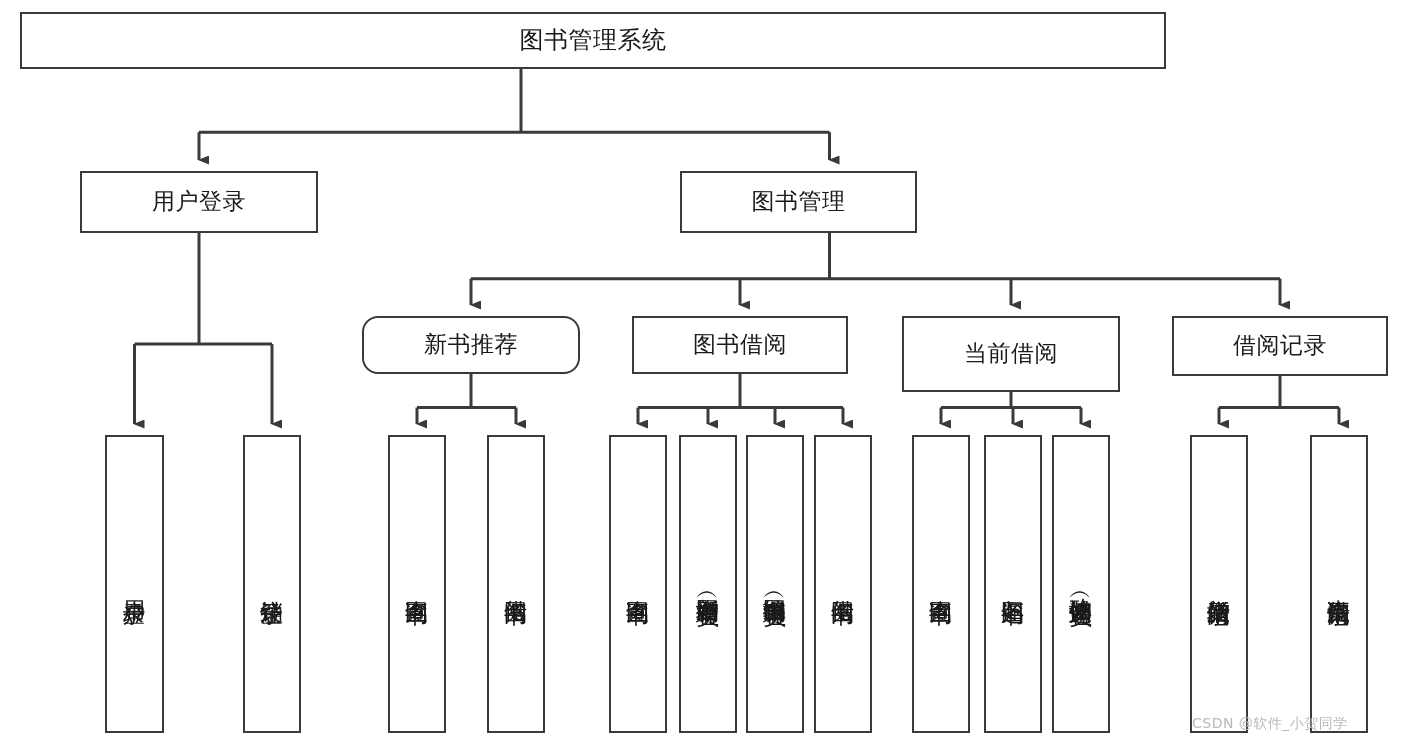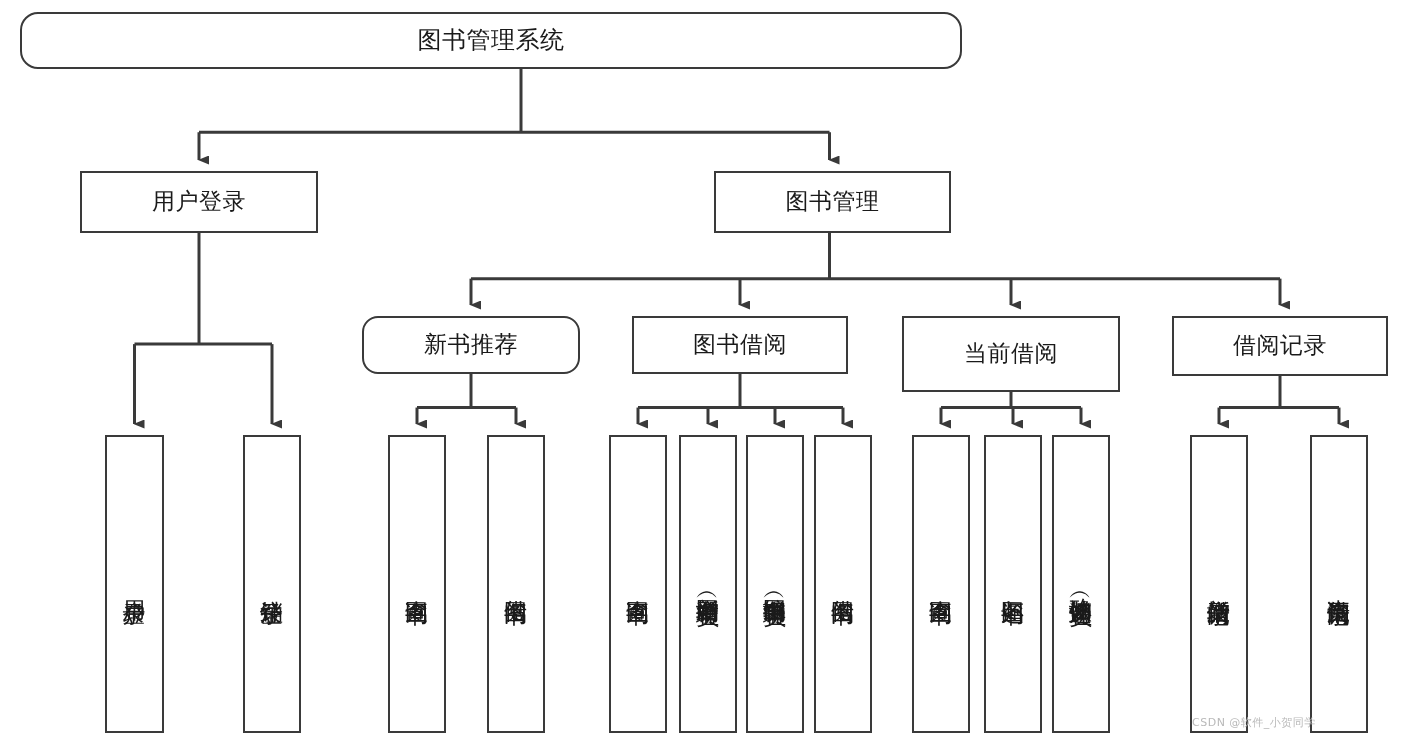--- a/index.html
+++ b/index.html
@@ -54,21 +54,21 @@
   .node-label-v {
     writing-mode: vertical-rl;
     text-orientation: upright;
     font-size: 23px;
     line-height: 1.22;
     letter-spacing: 1px;
     white-space: nowrap;
   }
   .watermark {
     position: absolute;
-    font-size: 11px;
+    font-size: 14px;
     color: #b9b9b9;
     white-space: nowrap;
     letter-spacing: 0.5px;
   }
 </style>
 </head>
 <body>
 
 <div id="canvas">
 
@@ -108,28 +108,28 @@
         <line x1="941" y1="407.55" x2="941" y2="424" marker-end="url(#arrowhead)"></line>
         <line x1="1013" y1="407.55" x2="1013" y2="424" marker-end="url(#arrowhead)"></line>
         <line x1="1081" y1="407.55" x2="1081" y2="424" marker-end="url(#arrowhead)"></line>
         <line x1="1280" y1="374" x2="1280" y2="407.55"></line>
         <line x1="1219" y1="407.55" x2="1339" y2="407.55"></line>
         <line x1="1219" y1="407.55" x2="1219" y2="424" marker-end="url(#arrowhead)"></line>
         <line x1="1339" y1="407.55" x2="1339" y2="424" marker-end="url(#arrowhead)"></line>
       </g>
   </svg>
 
-  <div class="node-box root" style="left: 20px; top: 12px; width: 942px; height: 57px; border-radius: 18px;">
+  <div class="node-box root" style="left: 20px; top: 12px; width: 1146px; height: 57px;">
     <span class="node-label-h">图书管理系统</span>
   </div>
 
   <div class="node-box" style="left: 80px; top: 171px; width: 238px; height: 62px;">
     <span class="node-label-h">用户登录</span>
   </div>
-  <div class="node-box" style="left: 714px; top: 171px; width: 237px; height: 62px;">
+  <div class="node-box" style="left: 680px; top: 171px; width: 237px; height: 62px;">
     <span class="node-label-h">图书管理</span>
   </div>
 
   <div class="node-box" style="left: 362px; top: 316px; width: 218px; height: 58px; border-radius: 16px;">
     <span class="node-label-h">新书推荐</span>
   </div>
   <div class="node-box" style="left: 632px; top: 316px; width: 216px; height: 58px; font-family: Liberation Serif, serif;">
     <span class="node-label-h">图书借阅</span>
   </div>
   <div class="node-box" style="left: 902px; top: 316px; width: 218px; height: 76px;">

